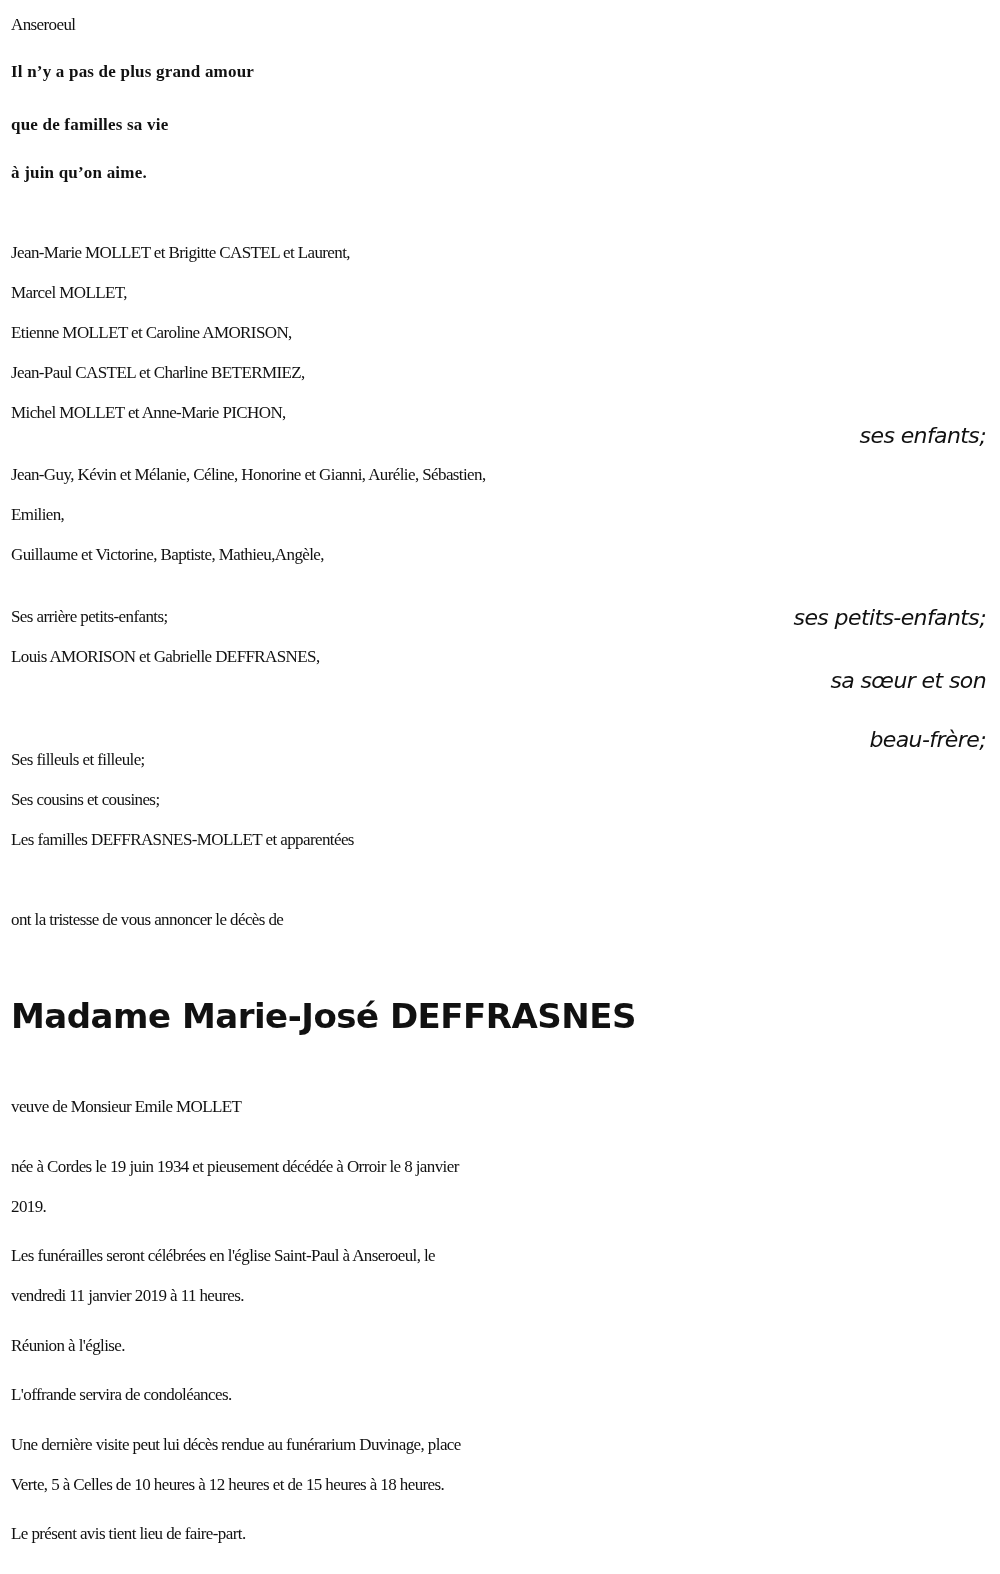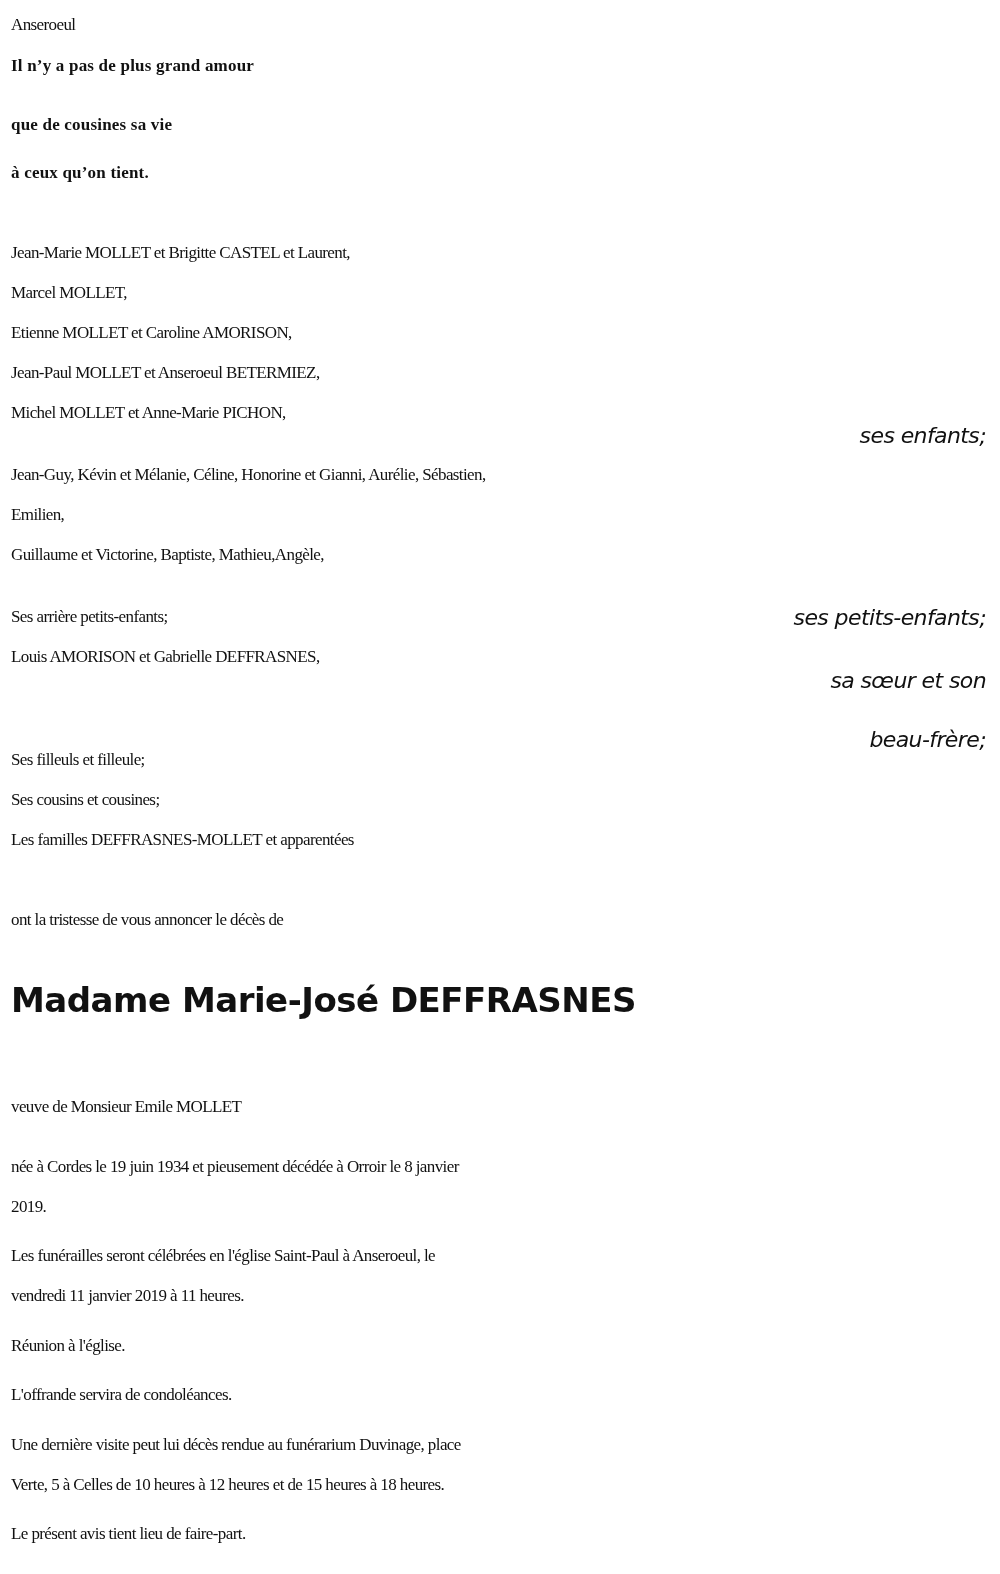--- a/index.html
+++ b/index.html
@@ -42,40 +42,41 @@
     }
     .title {
       position: absolute;
       left: 11px;
       font-size: 34px;
       line-height: 40px;
       font-weight: bold;
       white-space: nowrap;
       font-family: "DejaVu Sans", sans-serif;
       letter-spacing: -0.5px;
+      margin-top: 16px;
     }
   </style>
 </head>
 <body>
 
 <div>
 
   <div class="line" style="top:10px;">Anseroeul</div>
 
   <div>
-    <div class="line bold" style="top:51px;">Il n’y a pas de plus grand amour</div>
-    <div class="line bold" style="top:110px;">que de cousines sa vie</div>
-    <div class="line bold" style="top:158px;">à ceux qu’on tient.</div>
+    <div class="line bold" style="top:57px;">Il n’y a pas de plus grand amour</div>
+    <div class="line bold" style="top:110px;">que de familles sa vie</div>
+    <div class="line bold" style="top:158px;">à juin qu’on aime.</div>
   </div>
 
   <div>
     <div class="line" style="top:238px;">Jean-Marie MOLLET et Brigitte CASTEL et Laurent,</div>
     <div class="line" style="top:278px;">Marcel MOLLET,</div>
     <div class="line" style="top:318px;">Etienne MOLLET et Caroline AMORISON,</div>
-    <div class="line" style="top:358px;">Jean-Paul MOLLET et Anseroeul BETERMIEZ,</div>
+    <div class="line" style="top:358px;">Jean-Paul CASTEL et Charline BETERMIEZ,</div>
     <div class="line" style="top:398px;">Michel MOLLET et Anne-Marie PICHON,</div>
     <div class="right" style="top:422px;">ses enfants;</div>
   </div>
 
   <div>
     <div class="line" style="top:460px;">Jean-Guy, Kévin et Mélanie, Céline, Honorine et Gianni, Aurélie, Sébastien,</div>
     <div class="line" style="top:500px;">Emilien,</div>
     <div class="line" style="top:540px;">Guillaume et Victorine, Baptiste, Mathieu,Angèle,</div>
     <div class="right" style="top:564px;margin-top:40px;">ses petits-enfants;</div>
   </div>

